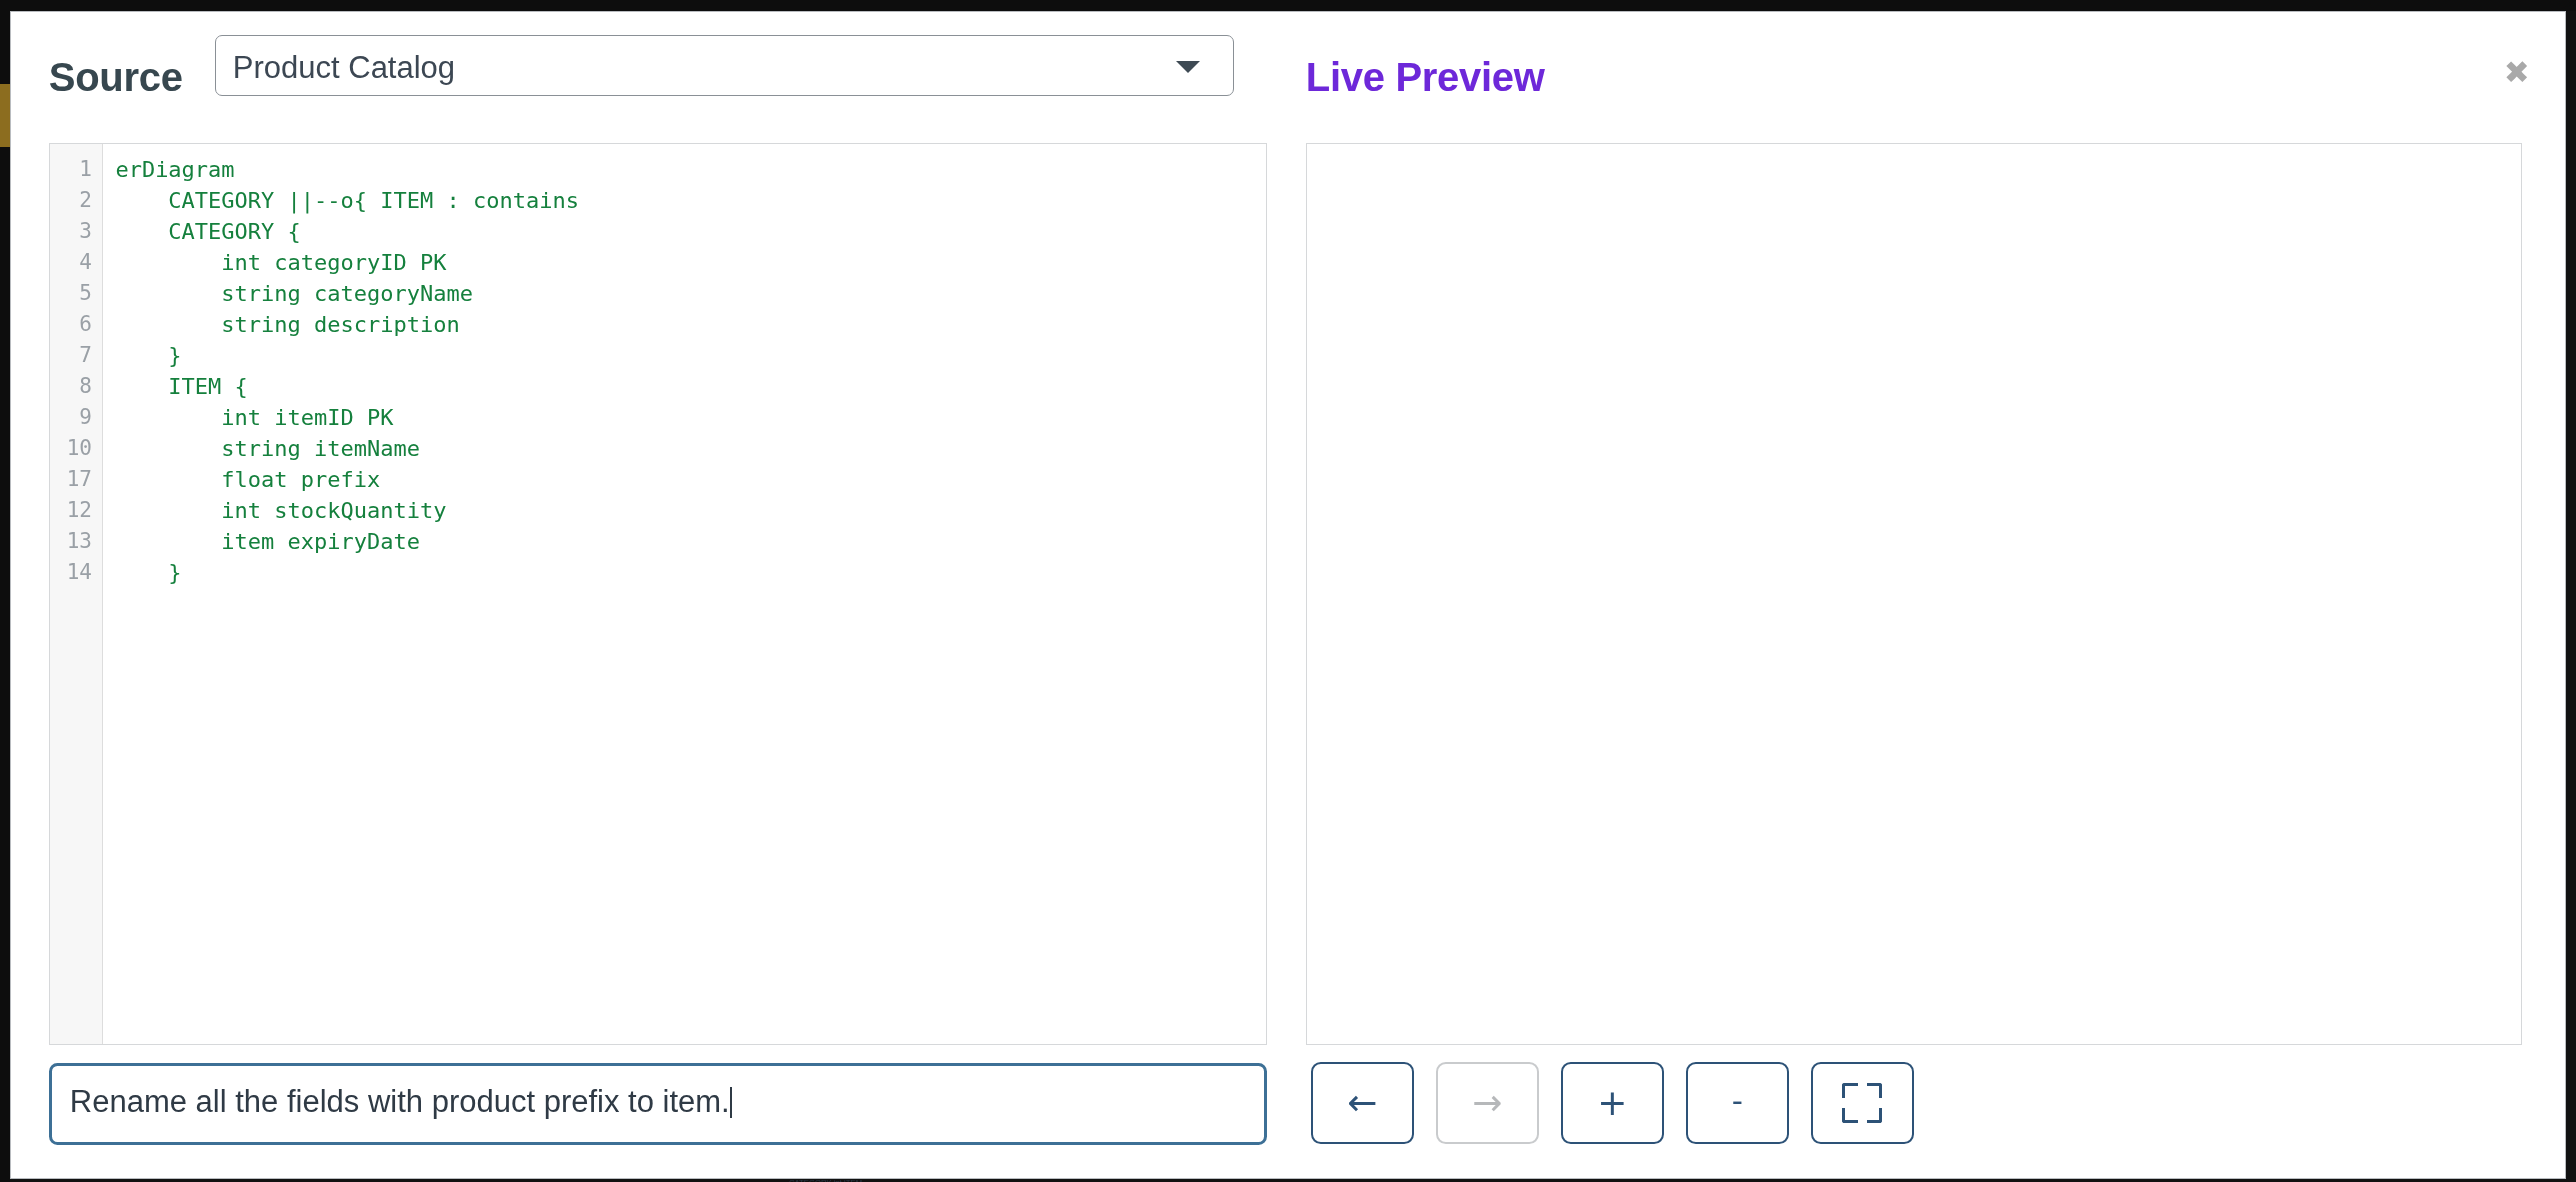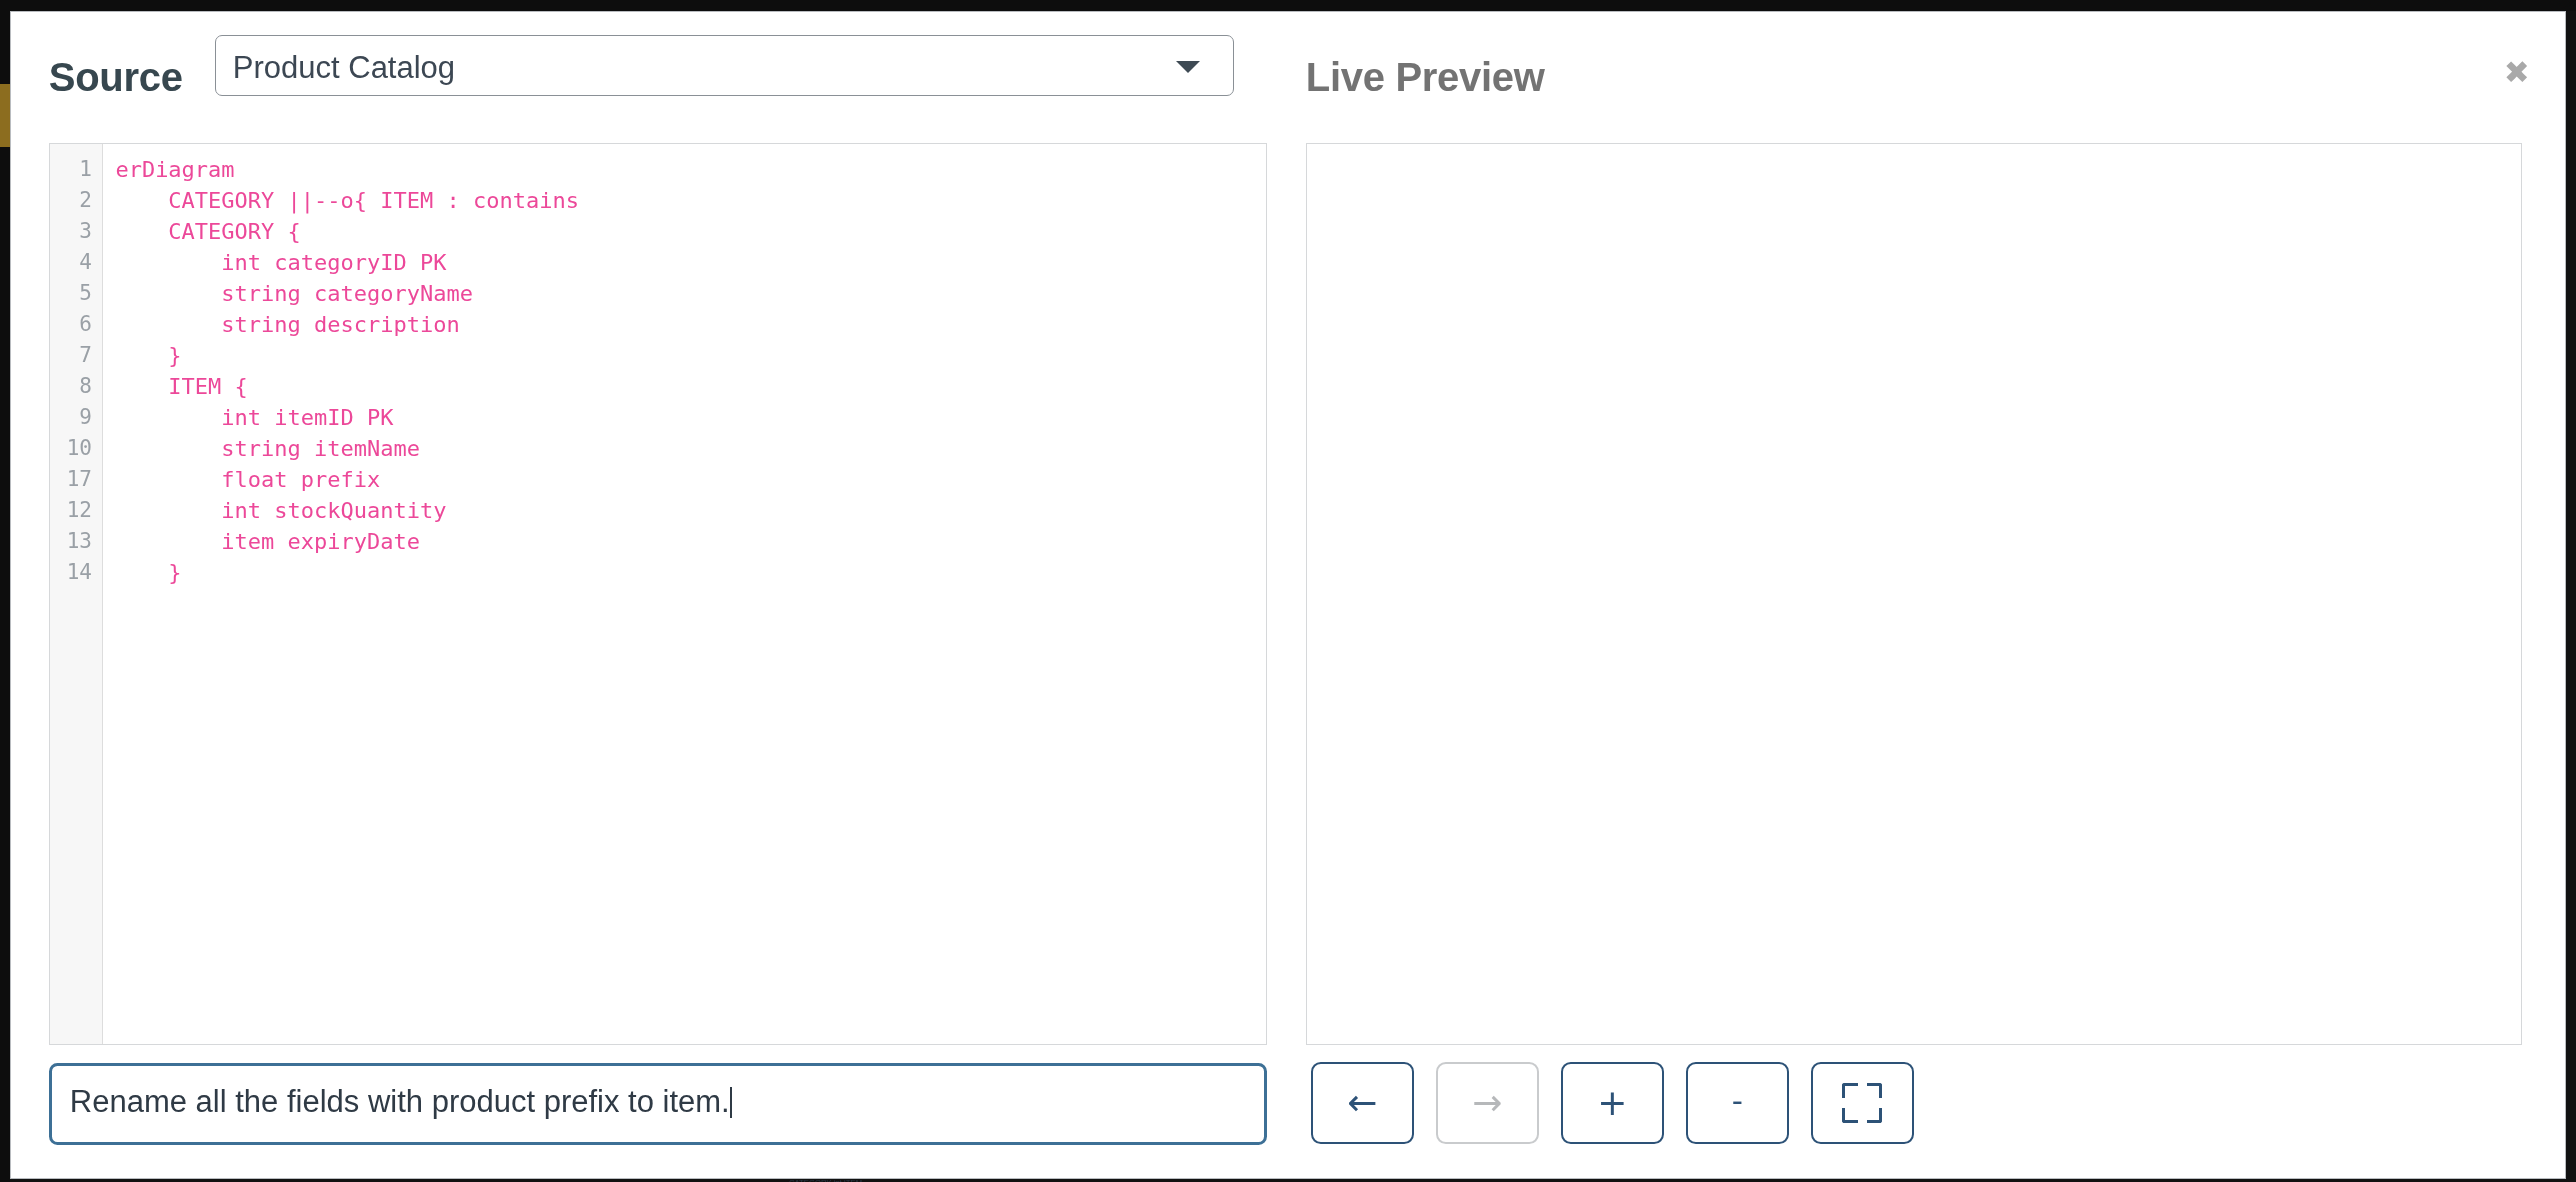--- a/index.html
+++ b/index.html
@@ -94,21 +94,21 @@
     width: 0; height: 0;
     border-left: 12px solid transparent;
     border-right: 12px solid transparent;
     border-top: 12px solid #3e4a54;
   }
   #preview-title {
     position: absolute;
     left: 1295px; top: 43px;
     font-size: 40px;
     font-weight: bold;
-    color: #737373;
+    color: #6d28d9;
     letter-spacing: -0.3px;
     text-align: center;
   }
   #close-button {
     position: absolute;
     right: 28px; top: 40px;
     width: 40px; height: 40px;
     cursor: pointer;
     color: #a9a9a9;
     font-size: 31px;
@@ -146,21 +146,21 @@
   #code-area {
     flex: 1 1 auto;
     padding: 9.8px 0 0 12.6px;
     overflow: hidden;
   }
   .code-line {
     height: 31px;
     line-height: 31px;
     font-family: "DejaVu Sans Mono", monospace;
     font-size: 22px;
-    color: #ec4899;
+    color: #15803d;
     white-space: pre;
   }
 
   
   #preview-panel {
     position: absolute;
     left: 1295px; top: 131px;
     width: 1216px; height: 902px;
     border: 0.7px solid #d6d8da;
     background: #ffffff;

